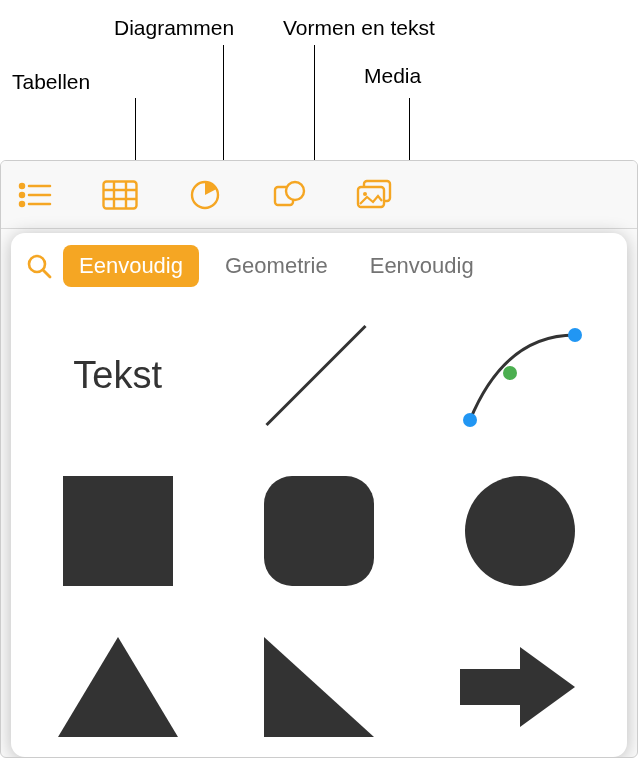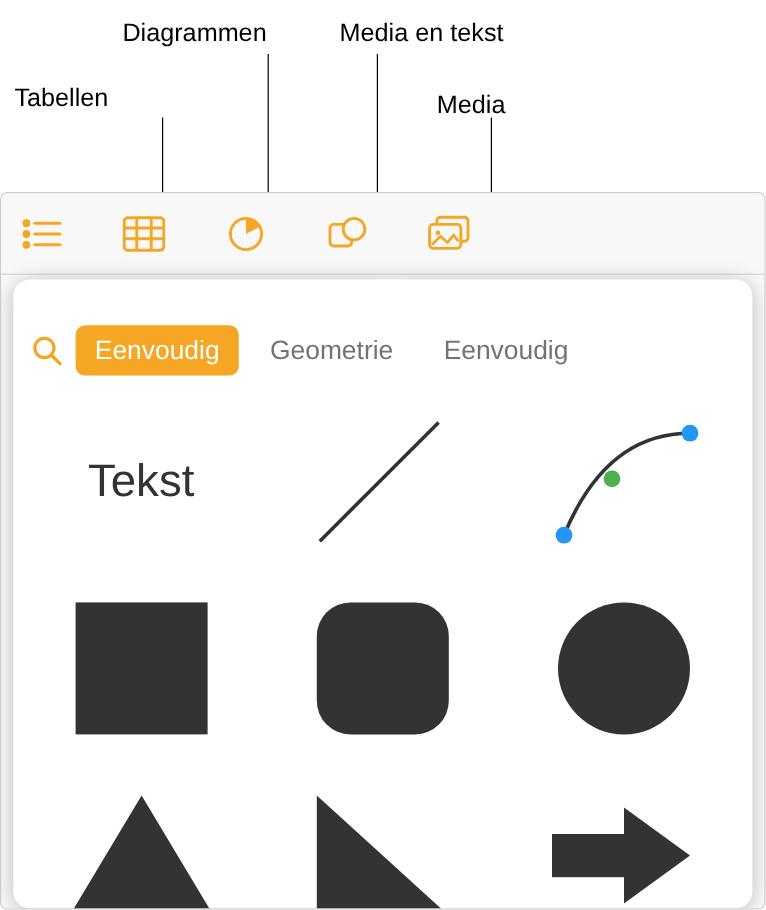--- a/index.html
+++ b/index.html
@@ -97,21 +97,20 @@
       transform: rotate(45deg);
       box-shadow: 0 0 6px rgba(0,0,0,0.2);
     }
 
     .tab-row {
       display: flex;
       align-items: center;
       padding: 12px 14px 8px 14px;
       gap: 10px;
       overflow: hidden;
-      margin-top: 26px;
     }
 
     .search-btn svg {
       display: block;
       color: #f5a623;
     }
 
     .pill-tab {
       font-size: 22px;
       padding: 8px 16px;
@@ -231,24 +230,24 @@
 
     .curve-shape {
       width: 140px;
       height: 120px;
     }
   </style>
 </head>
 <body>
 
 <div class="callout-area">
-  <div class="callout-label" style="left:102px; top:16px;">Diagrammen</div>
+  <div class="callout-label" style="left:114px; top:16px;">Diagrammen</div>
   <div class="callout-label" style="left:12px; top:70px;">Tabellen</div>
-  <div class="callout-label" style="left:283px; top:16px;">Media en tekst</div>
-  <div class="callout-label" style="left:364px; top:76px;">Media</div>
+  <div class="callout-label" style="left:283px; top:16px;">Vormen en tekst</div>
+  <div class="callout-label" style="left:364px; top:64px;">Media</div>
 
   <div class="callout-line" style="left:135px; top:98px; height:82px;"></div>
   <div class="callout-line" style="left:223px; top:45px; height:135px;"></div>
   <div class="callout-line" style="left:314px; top:45px; height:135px;"></div>
   <div class="callout-line" style="left:409px; top:98px; height:82px;"></div>
 </div>
 
 <div class="app-window">
   <div class="toolbar">
 

